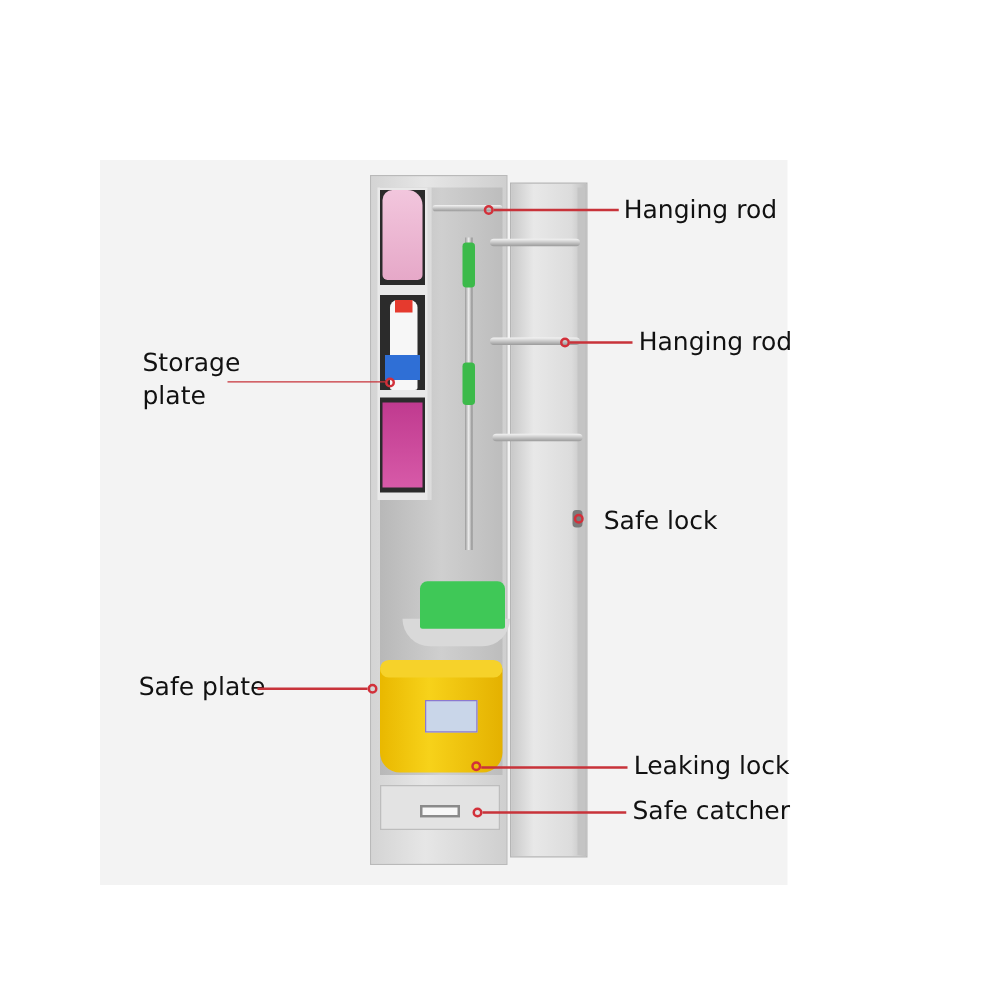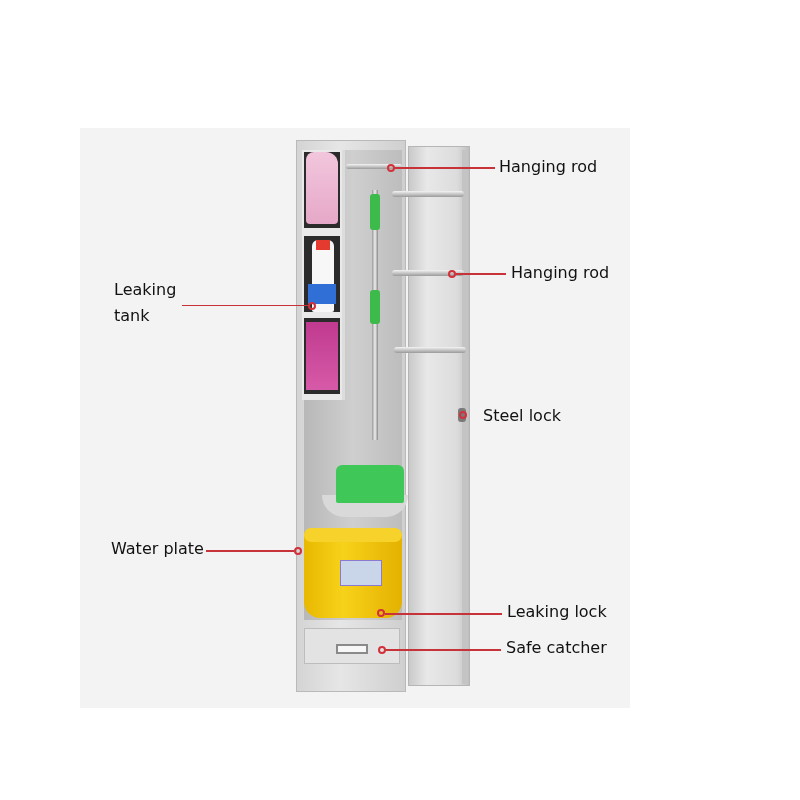--- a/index.html
+++ b/index.html
@@ -1,19 +1,19 @@
 <!DOCTYPE html>
 <html><head>
 <meta charset="utf-8">
 <style>
   html, body { margin:0; padding:0; background:#ffffff; }
   body { width:800px; height:800px; position:relative; overflow:hidden;
          font-family:"DejaVu Sans","Liberation Sans",sans-serif; }
   .panel { position:absolute; left:80px; top:128px; width:550px; height:580px; background:#f3f3f3; }
-  .label { position:absolute; font-size:16px; color:#111; line-height:24px; white-space:nowrap; }
+  .label { position:absolute; font-size:20px; color:#111; line-height:24px; white-space:nowrap; }
   .leader { position:absolute; height:2px; background:#c8333a; }
   .dot { position:absolute; width:8px; height:8px; border:2px solid #d2303a; border-radius:50%; box-sizing:border-box; background:transparent; }
   
   .cab { position:absolute; left:296px; top:140px; width:110px; height:552px;
          background:linear-gradient(90deg,#d4d4d4,#e6e6e6 40%,#cfcfcf); border:1px solid #b9b9b9; box-sizing:border-box; }
   .cab-inner { position:absolute; left:304px; top:150px; width:98px; height:470px; background:linear-gradient(90deg,#b8b8b8,#cfcfcf 50%,#bdbdbd); }
   .shelf-col { position:absolute; left:302px; top:150px; width:40px; height:250px; background:#e9e9e9; border-right:3px solid #dcdcdc; }
   .shelf-cell { position:absolute; left:304px; width:36px; background:#2b2b2b; }
   .door { position:absolute; left:408px; top:146px; width:62px; height:540px;
           background:linear-gradient(90deg,#c9c9c9,#e8e8e8 30%,#dcdcdc 80%,#bfbfbf); border:1px solid #b5b5b5; box-sizing:border-box;
@@ -81,33 +81,33 @@
   <div class="label" style="left:499px;top:155px">Hanging rod</div>
 </div>
 
 <div>
   <div class="dot" style="left:448px;top:270px"></div>
   <div class="leader" style="left:456px;top:273px;width:50px"></div>
   <div class="label" style="left:511px;top:261px">Hanging rod</div>
 </div>
 
 <div>
-  <div class="label" style="left:114px;top:278px">Leaking</div>
-  <div class="label" style="left:114px;top:304px">tank</div>
+  <div class="label" style="left:114px;top:278px">Storage</div>
+  <div class="label" style="left:114px;top:304px">plate</div>
   <div class="leader" style="left:182px;top:305px;width:126px;height:1px"></div>
   <div class="dot" style="left:308px;top:302px"></div>
 </div>
 
 <div>
   <div class="dot" style="left:459px;top:411px"></div>
-  <div class="label" style="left:483px;top:404px">Steel lock</div>
+  <div class="label" style="left:483px;top:404px">Safe lock</div>
 </div>
 
 <div>
-  <div class="label" style="left:111px;top:537px">Water plate</div>
+  <div class="label" style="left:111px;top:537px">Safe plate</div>
   <div class="leader" style="left:206px;top:550px;width:88px"></div>
   <div class="dot" style="left:294px;top:547px"></div>
 </div>
 
 <div>
   <div class="dot" style="left:377px;top:609px"></div>
   <div class="leader" style="left:385px;top:613px;width:117px"></div>
   <div class="label" style="left:507px;top:600px">Leaking lock</div>
 </div>
 

